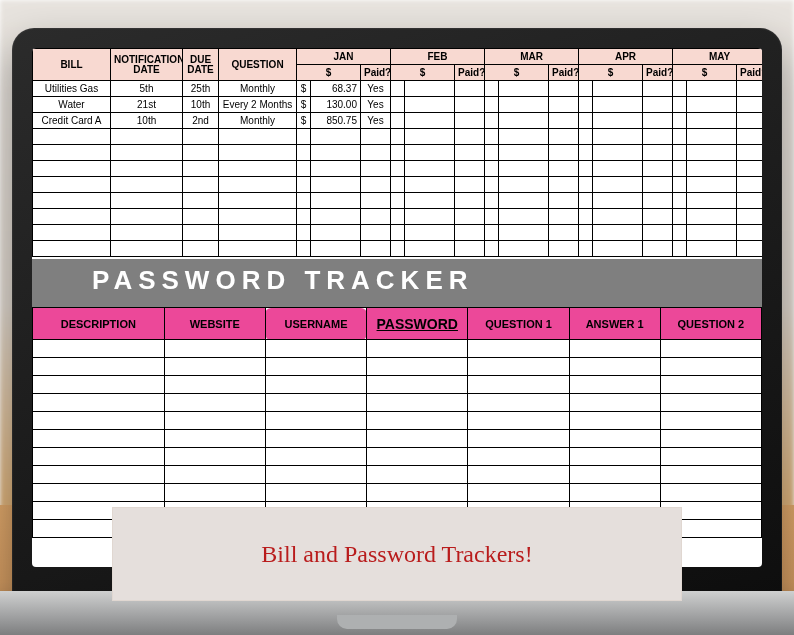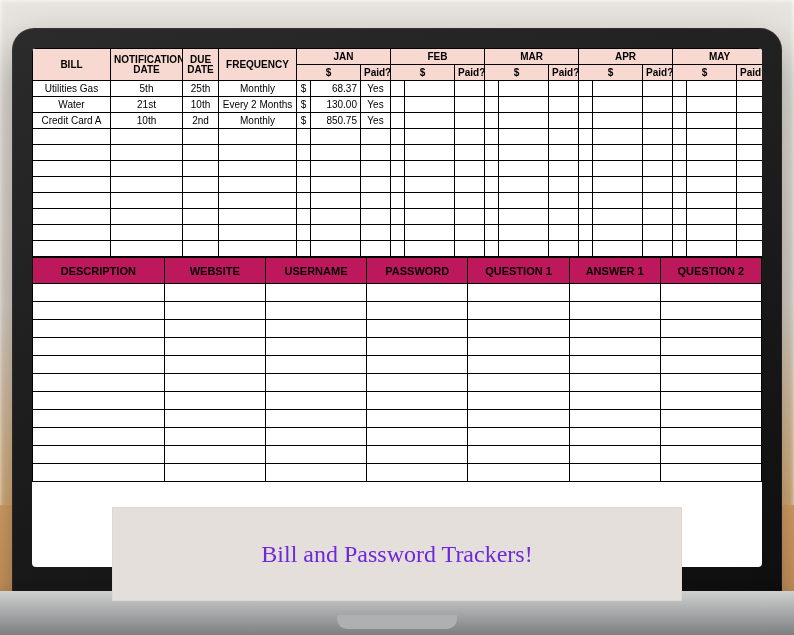--- a/index.html
+++ b/index.html
@@ -7,24 +7,24 @@
 .desk{position:absolute;left:0;right:0;bottom:0;height:130px;background:linear-gradient(180deg,#d9a368 0%,#c6905a 100%);}
 .laptop{position:absolute;left:12px;right:12px;top:28px;bottom:10px;}
 .bezel{position:absolute;inset:0;border-radius:22px;background:linear-gradient(160deg,#2b2b2b,#0d0d0d);box-shadow:0 18px 40px rgba(0,0,0,.35),inset 0 0 2px rgba(255,255,255,.2);}
 .screen{position:absolute;left:20px;right:20px;top:20px;bottom:58px;background:#fff;border-radius:4px;overflow:hidden;}
 .kb{position:absolute;left:-60px;right:-60px;bottom:-18px;height:52px;background:linear-gradient(180deg,#cfd0d0 0%,#9a9b9c 55%,#6e6f70 100%);border-radius:6px 6px 14px 14px;box-shadow:0 10px 20px rgba(0,0,0,.25);}
 .notch{position:absolute;left:50%;transform:translateX(-50%);bottom:14px;width:120px;height:14px;background:#aeb0b1;border-radius:0 0 10px 10px;}
 .sec-title{background:#7f7f7f;color:#fff;font-weight:800;letter-spacing:6px;font-size:26px;padding:6px 14px 8px;height:34px;box-sizing:content-box;}
 table{border-collapse:collapse;width:100%;table-layout:fixed;}
 td,th{border:1px solid #000;font-size:10px;text-align:center;padding:2px 3px;height:16px;box-sizing:border-box;overflow:hidden;white-space:nowrap;}
 .hdr{background:#f8d9d1;font-weight:700;}
-.hdr-plain{background:#be185d;font-weight:700;}
+.hdr-plain{background:#ec4899;font-weight:700;}
 .num{text-align:left;}
 .sym{width:14px;font-weight:400;text-align:center;}
-.caption{position:absolute;left:112px;right:112px;bottom:34px;height:92px;background:#e5dfdc;display:flex;align-items:center;justify-content:center;font-size:24px;color:#6d28d9;font-family:Georgia,'Times New Roman',serif;border:1px solid #e0d7d1;}
+.caption{position:absolute;left:112px;right:112px;bottom:34px;height:92px;background:#e5dfdc;display:flex;align-items:center;justify-content:center;font-size:24px;color:#b91c1c;font-family:Georgia,'Times New Roman',serif;border:1px solid #e0d7d1;}
 </style>
 </head>
 <body>
 
 <div class="bg"></div>
 <div class="desk"></div>
 
 <div class="laptop">
   <div class="bezel">
     <div class="screen">
@@ -49,21 +49,21 @@
             <col style="width: 30px;">
             <col style="width: 14px;">
             <col style="width: 50px;">
             <col style="width: 30px;">
           </colgroup>
           <tbody>
             <tr>
               <td rowspan="2" class="hdr">BILL</td>
               <td rowspan="2" class="hdr" style="line-height: 10px;">NOTIFICATION<br>DATE</td>
               <td rowspan="2" class="hdr" style="line-height: 10px;">DUE<br>DATE</td>
-              <td rowspan="2" class="hdr">FREQUENCY</td>
+              <td rowspan="2" class="hdr">QUESTION</td>
               <td colspan="3" class="hdr">JAN</td>
               <td colspan="3" class="hdr">FEB</td>
               <td colspan="3" class="hdr">MAR</td>
               <td colspan="3" class="hdr">APR</td>
               <td colspan="3" class="hdr">MAY</td>
             </tr>
             <tr>
               <td class="hdr" colspan="2">$</td>
               <td class="hdr">Paid?</td>
               <td class="hdr" colspan="2">$</td>
@@ -302,36 +302,37 @@
               <td>&nbsp;</td>
               <td>&nbsp;</td>
               <td>&nbsp;</td>
               <td>&nbsp;</td>
               <td>&nbsp;</td>
               <td>&nbsp;</td>
             </tr>
           </tbody>
         </table>
 
+      <div class="sec-title" style="margin-top:2px;padding-left:60px">PASSWORD TRACKER</div>
       <table id="pw-table">
           <colgroup>
             <col style="width: 130px;">
             <col style="width: 100px;">
             <col style="width: 100px;">
             <col style="width: 100px;">
             <col style="width: 100px;">
             <col style="width: 90px;">
             <col style="width: 100px;">
           </colgroup>
           <tbody>
             <tr>
               <td class="hdr-plain" style="height: 22px; font-size: 11px;">DESCRIPTION</td>
-              <td class="hdr-plain" style="height: 26px; font-size: 11px;">WEBSITE</td>
-              <td class="hdr-plain" style="height: 22px; font-size: 11px;">USERNAME</td>
-              <td class="hdr-plain" style="height: 22px; font-size: 11px;">PASSWORD</td>
+              <td class="hdr-plain" style="height: 32px; font-size: 11px;">WEBSITE</td>
+              <td class="hdr-plain" style="height: 22px; font-size: 11px; border-radius: 6px;">USERNAME</td>
+              <td class="hdr-plain" style="height: 22px; font-size: 14px; text-decoration: underline;">PASSWORD</td>
               <td class="hdr-plain" style="height: 22px; font-size: 11px;">QUESTION 1</td>
               <td class="hdr-plain" style="height: 22px; font-size: 11px; margin-top: 32px;">ANSWER 1</td>
               <td class="hdr-plain" style="height: 22px; font-size: 11px;">QUESTION 2</td>
             </tr>
             <tr>
               <td style="height: 18px;">&nbsp;</td>
               <td style="height: 18px;">&nbsp;</td>
               <td style="height: 18px;">&nbsp;</td>
               <td style="height: 18px;">&nbsp;</td>
               <td style="height: 18px;">&nbsp;</td>

